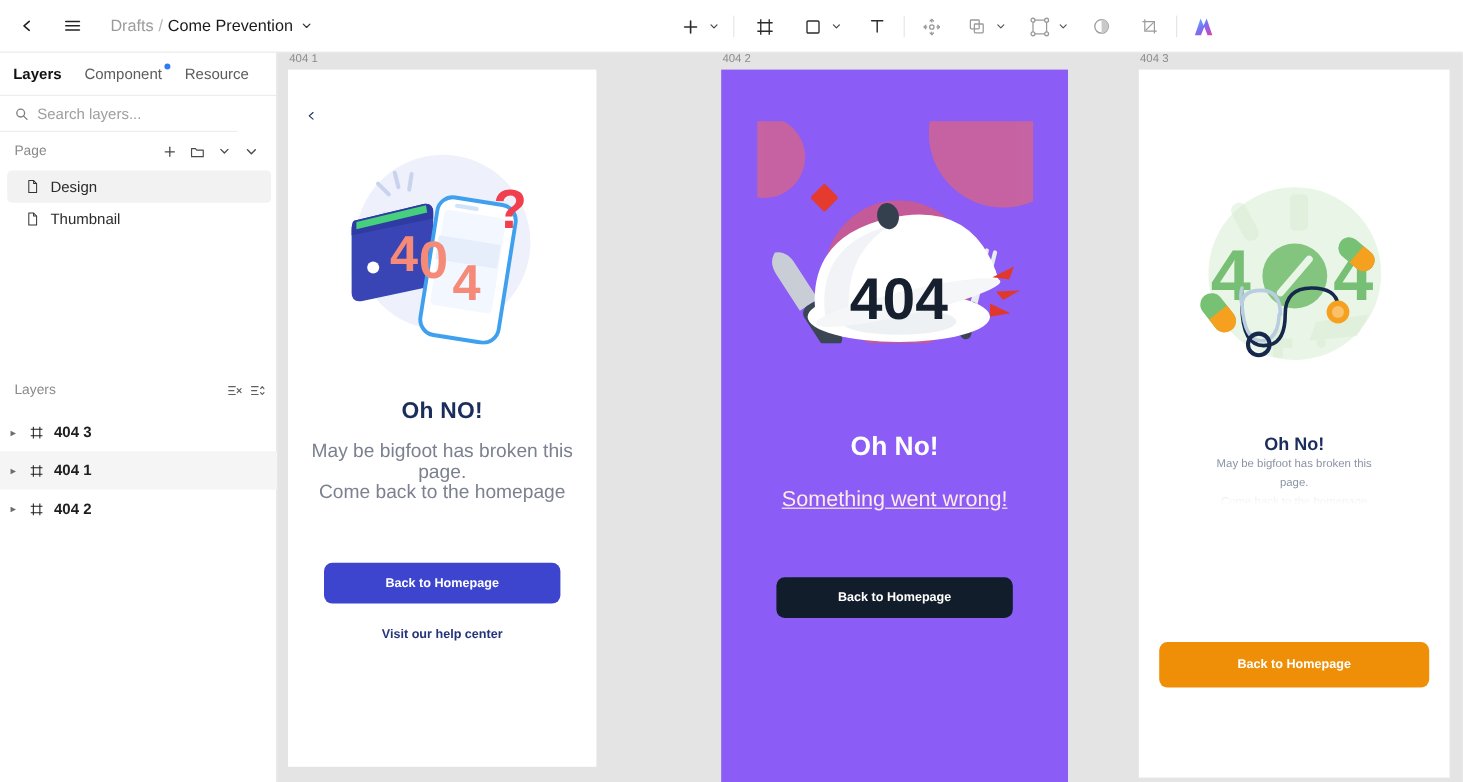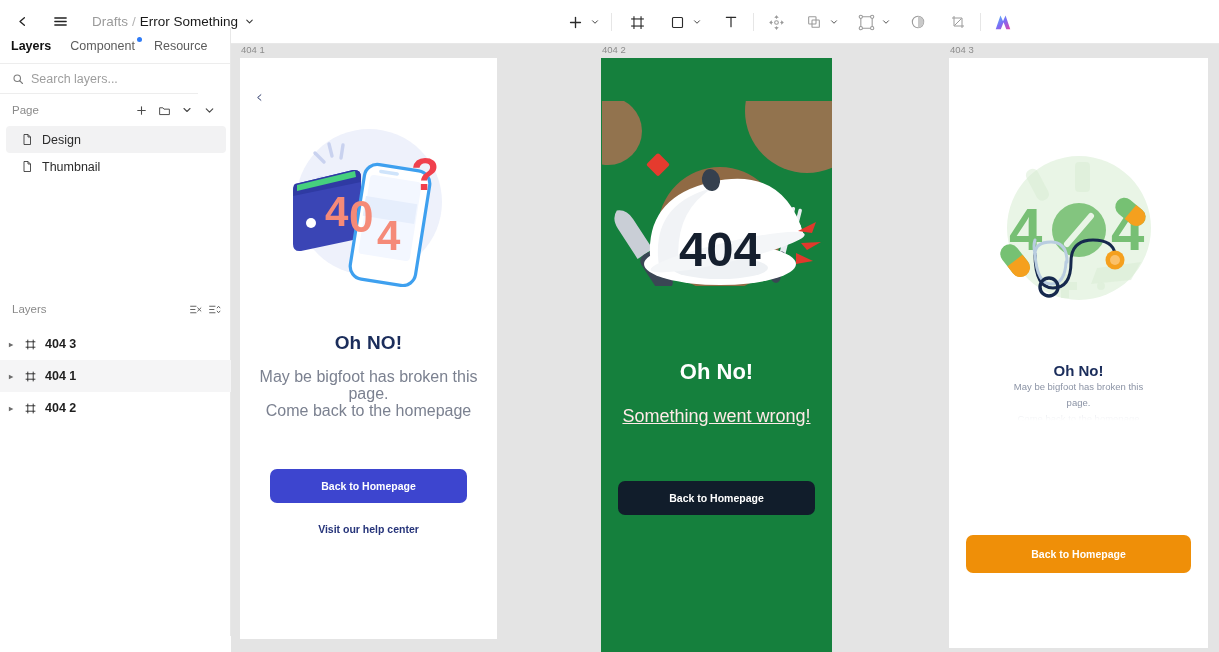--- a/index.html
+++ b/index.html
@@ -41,21 +41,21 @@
     height: 28px; min-width: 26px; padding: 0 3px;
     color: #2b2b2b; cursor: pointer;
   }
   .tool.dim { color: #9a9a9a; }
   .tool-caret { color: #3a3a3a; padding: 0 2px; cursor: pointer; display:flex; align-items:center;}
   .tool-group { display: flex; align-items: center; }
   .tb-div { width: 1px; height: 18px; background: #e6e6e6; margin: 0 7px; }
 
   
   .leftpanel {
-    position: absolute; top: 28px; left: 0;
+    position: absolute; top: 44px; left: 0;
     width: 231px; height: 608px;
     background: #ffffff;
     border-right: 1px solid #e8e8e8;
   }
   .tabs {
     display: flex; align-items: center; gap: 19px;
     height: 36px; padding: 0 11px;
     border-bottom: 1px solid #ededed;
   }
   .tab { font-size: 12.5px; color: #5c5c5c; cursor: pointer; position: relative; }
@@ -143,21 +143,21 @@
     background: #3d45cf; border-radius: 7px; color: #fff;
     font-size: 10.5px; font-weight: bold;
     display: flex; align-items: center; justify-content: center; cursor: pointer;
   }
   .a1-link {
     margin-top: 20px; font-size: 10.5px; font-weight: bold;
     color: #26347a; cursor: pointer;
   }
 
   
-  #ab2 { width: 231px; height: 594px; background: #15803d; }
+  #ab2 { width: 289px; height: 594px; background: #8b5cf6; }
   .a2-illu { margin-top: 88px; width: 230px; height: 185px; position: relative; }
   .a2-title { margin-top: 28px; font-size: 22px; font-weight: bold; color: #fff; }
   .a2-sub { margin-top: 21px; font-size: 18px; color: #ffeae8; text-decoration: underline; }
   .a2-btn {
     margin-top: 54px; width: 197px; height: 34px;
     background: #111d2b; border-radius: 7px; color: #fff;
     font-size: 10.5px; font-weight: bold;
     display: flex; align-items: center; justify-content: center; cursor: pointer;
   }
 
@@ -199,21 +199,21 @@
       <svg width="17" height="17" viewBox="0 0 24 24" stroke="#222" stroke-width="1.9" stroke-linecap="round">
         <line x1="4" y1="7" x2="20" y2="7"></line>
           <line x1="4" y1="12" x2="20" y2="12"></line>
           <line x1="4" y1="17" x2="20" y2="17"></line>
       </svg>
     </div>
 
     <div class="breadcrumb">
       <span class="bc-drafts">Drafts</span>
       <span class="bc-sep">/</span>
-      <span class="bc-file">Error Something</span>
+      <span class="bc-file">Come Prevention</span>
       <span class="bc-caret">
         <svg width="11" height="11" viewBox="0 0 24 24" fill="none" stroke="#333" stroke-width="2.2" stroke-linecap="round" stroke-linejoin="round">
             <polyline points="6 9 12 15 18 9"></polyline>
           </svg>
       </span>
     </div>
   </div>
 
   <div class="tb-center">
 

